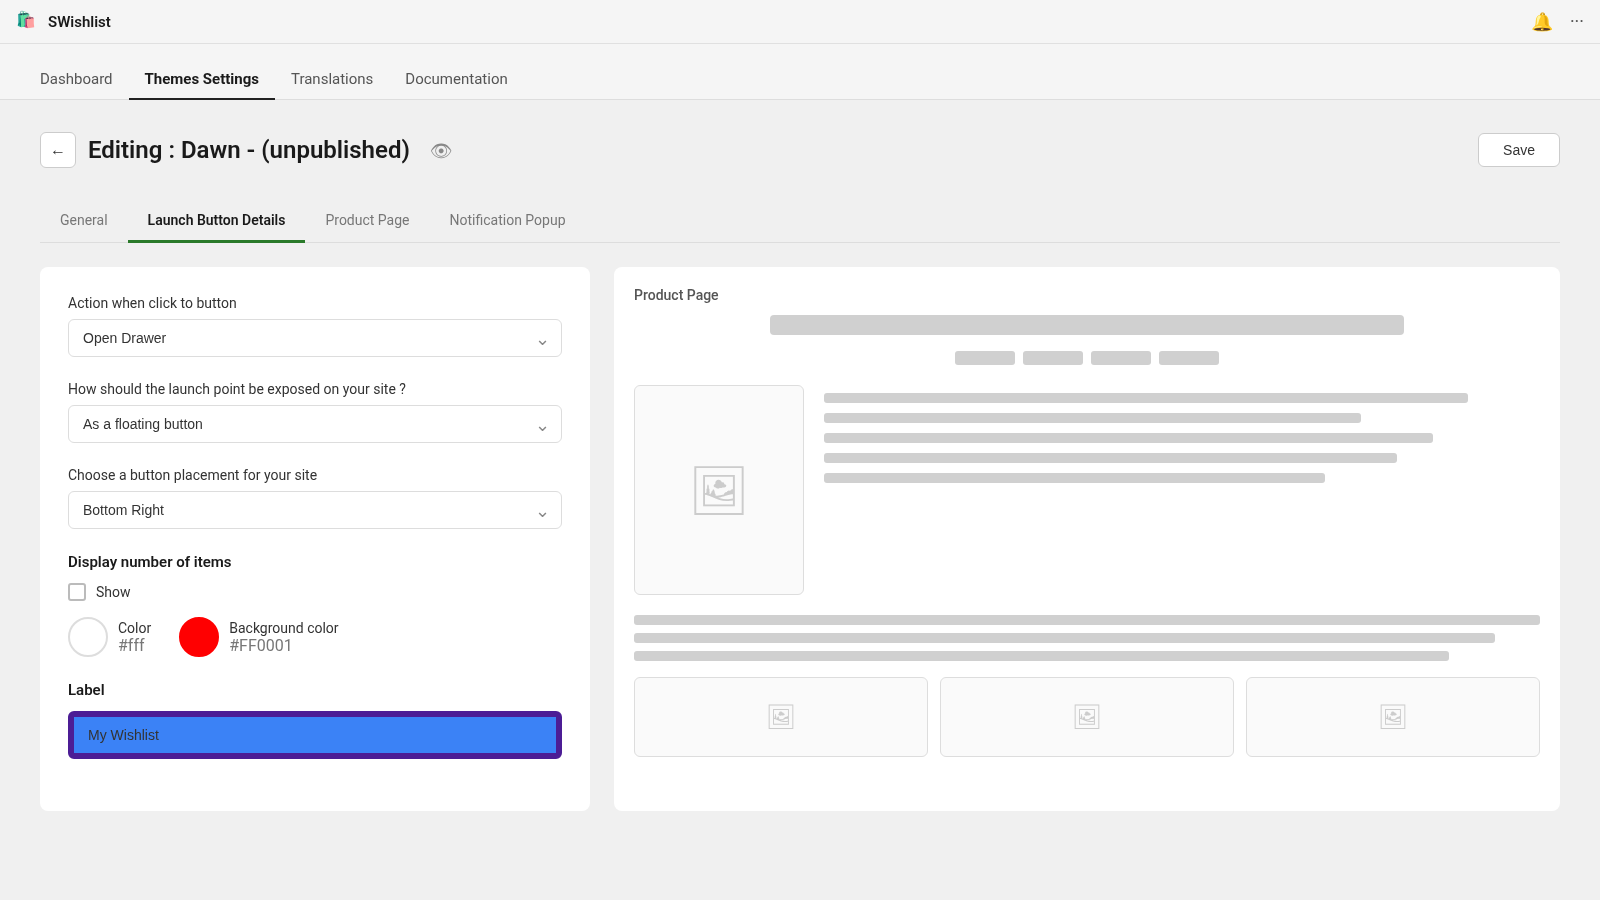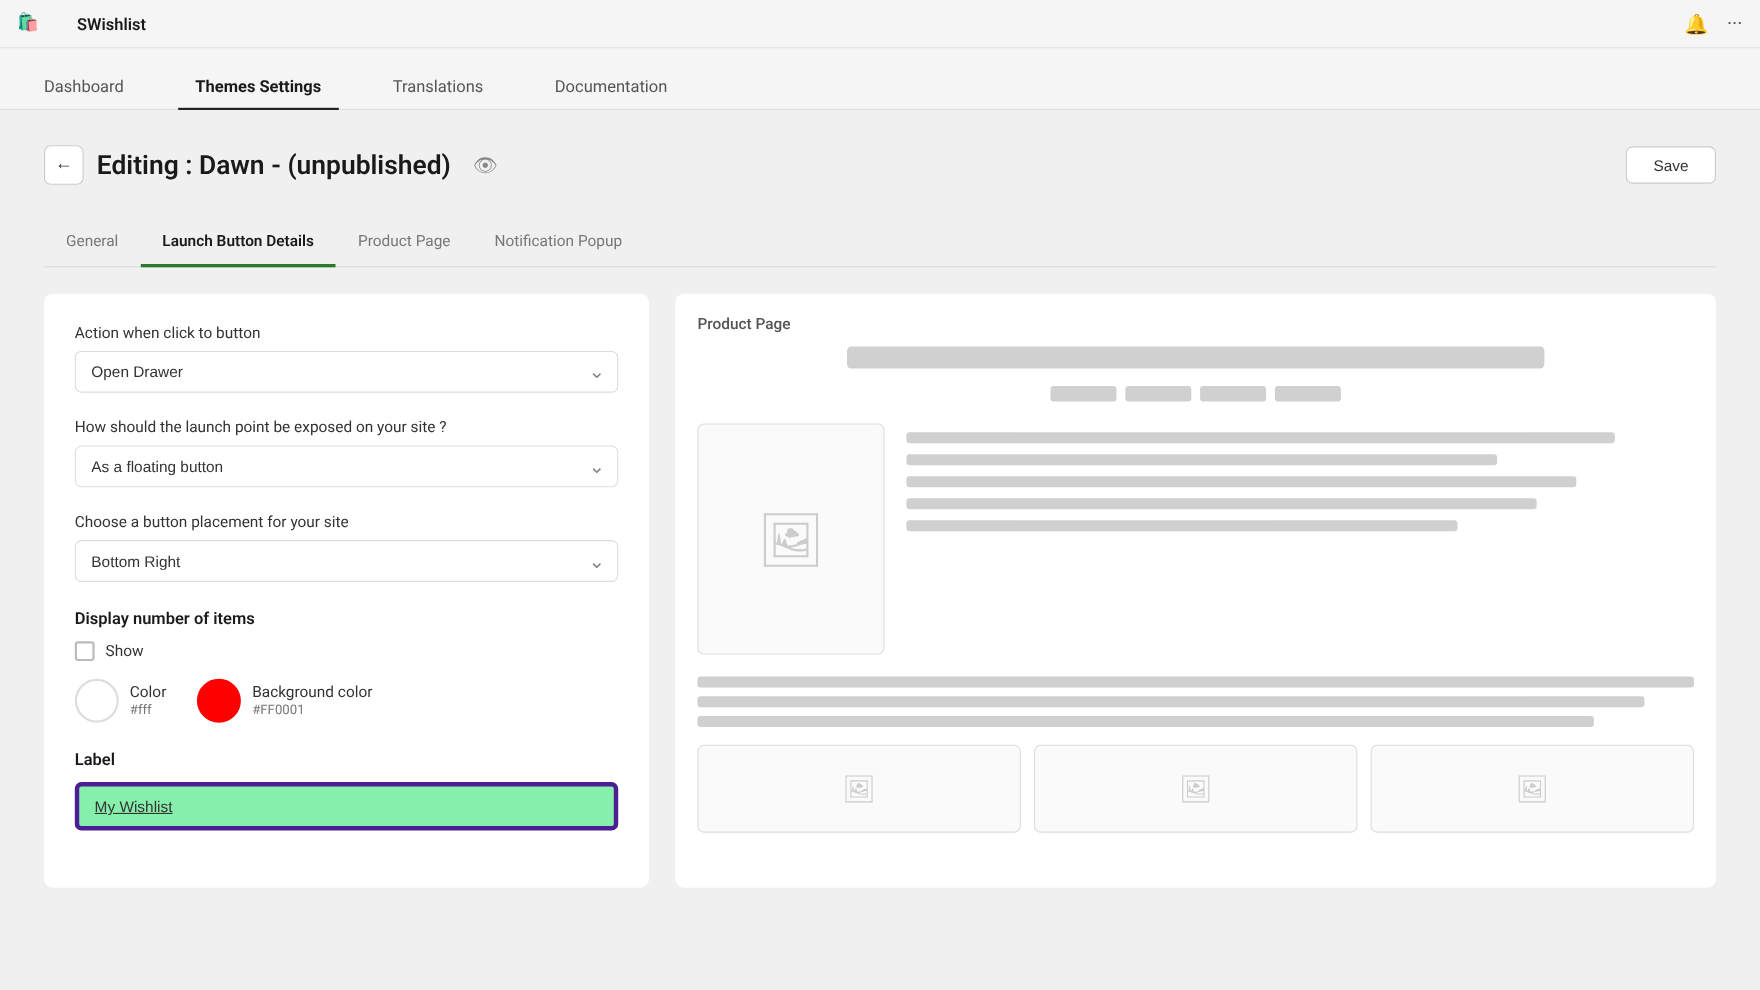--- a/index.html
+++ b/index.html
@@ -27,42 +27,40 @@
       gap: 8px;
     }
     .app-icon {
       width: 24px;
       height: 24px;
     }
     .app-title {
       font-size: 15px;
       font-weight: 600;
       color: #1a1a1a;
-      margin-left: 22px;
     }
     .titlebar-right {
       display: flex;
       align-items: center;
       gap: 16px;
     }
     .titlebar-icon {
       color: #555;
       font-size: 18px;
       cursor: pointer;
     }
 
     
     .nav-tabs {
       background: #f5f5f5;
       display: flex;
       align-items: flex-end;
       padding: 0 24px;
       border-bottom: 1px solid #ddd;
       height: 56px;
-      gap: 33px;
     }
     .nav-tab {
       padding: 10px 16px;
       font-size: 15px;
       color: #555;
       cursor: pointer;
       border-bottom: 2px solid transparent;
       margin-bottom: -1px;
       white-space: nowrap;
     }
@@ -248,34 +246,33 @@
     .color-info {
       display: flex;
       flex-direction: column;
     }
     .color-title {
       font-size: 14px;
       color: #333;
       text-align: right;
     }
     .color-hex {
-      font-size: 12px;
+      font-size: 16px;
       color: #777;
     }
 
     
     .text-input {
       width: 100%;
       padding: 10px 14px;
-      border: 4px solid #4c1d95;
+      border: 6px solid #4c1d95;
       border-radius: 6px;
       font-size: 14px;
       color: #333;
-      background: #86efac;
-      text-decoration: underline;
+      background: #3b82f6;
     }
 
     
     .right-panel {
       flex: 1;
       background: white;
       border-radius: 8px;
       padding: 20px;
       overflow: hidden;
       min-height: 500px;

